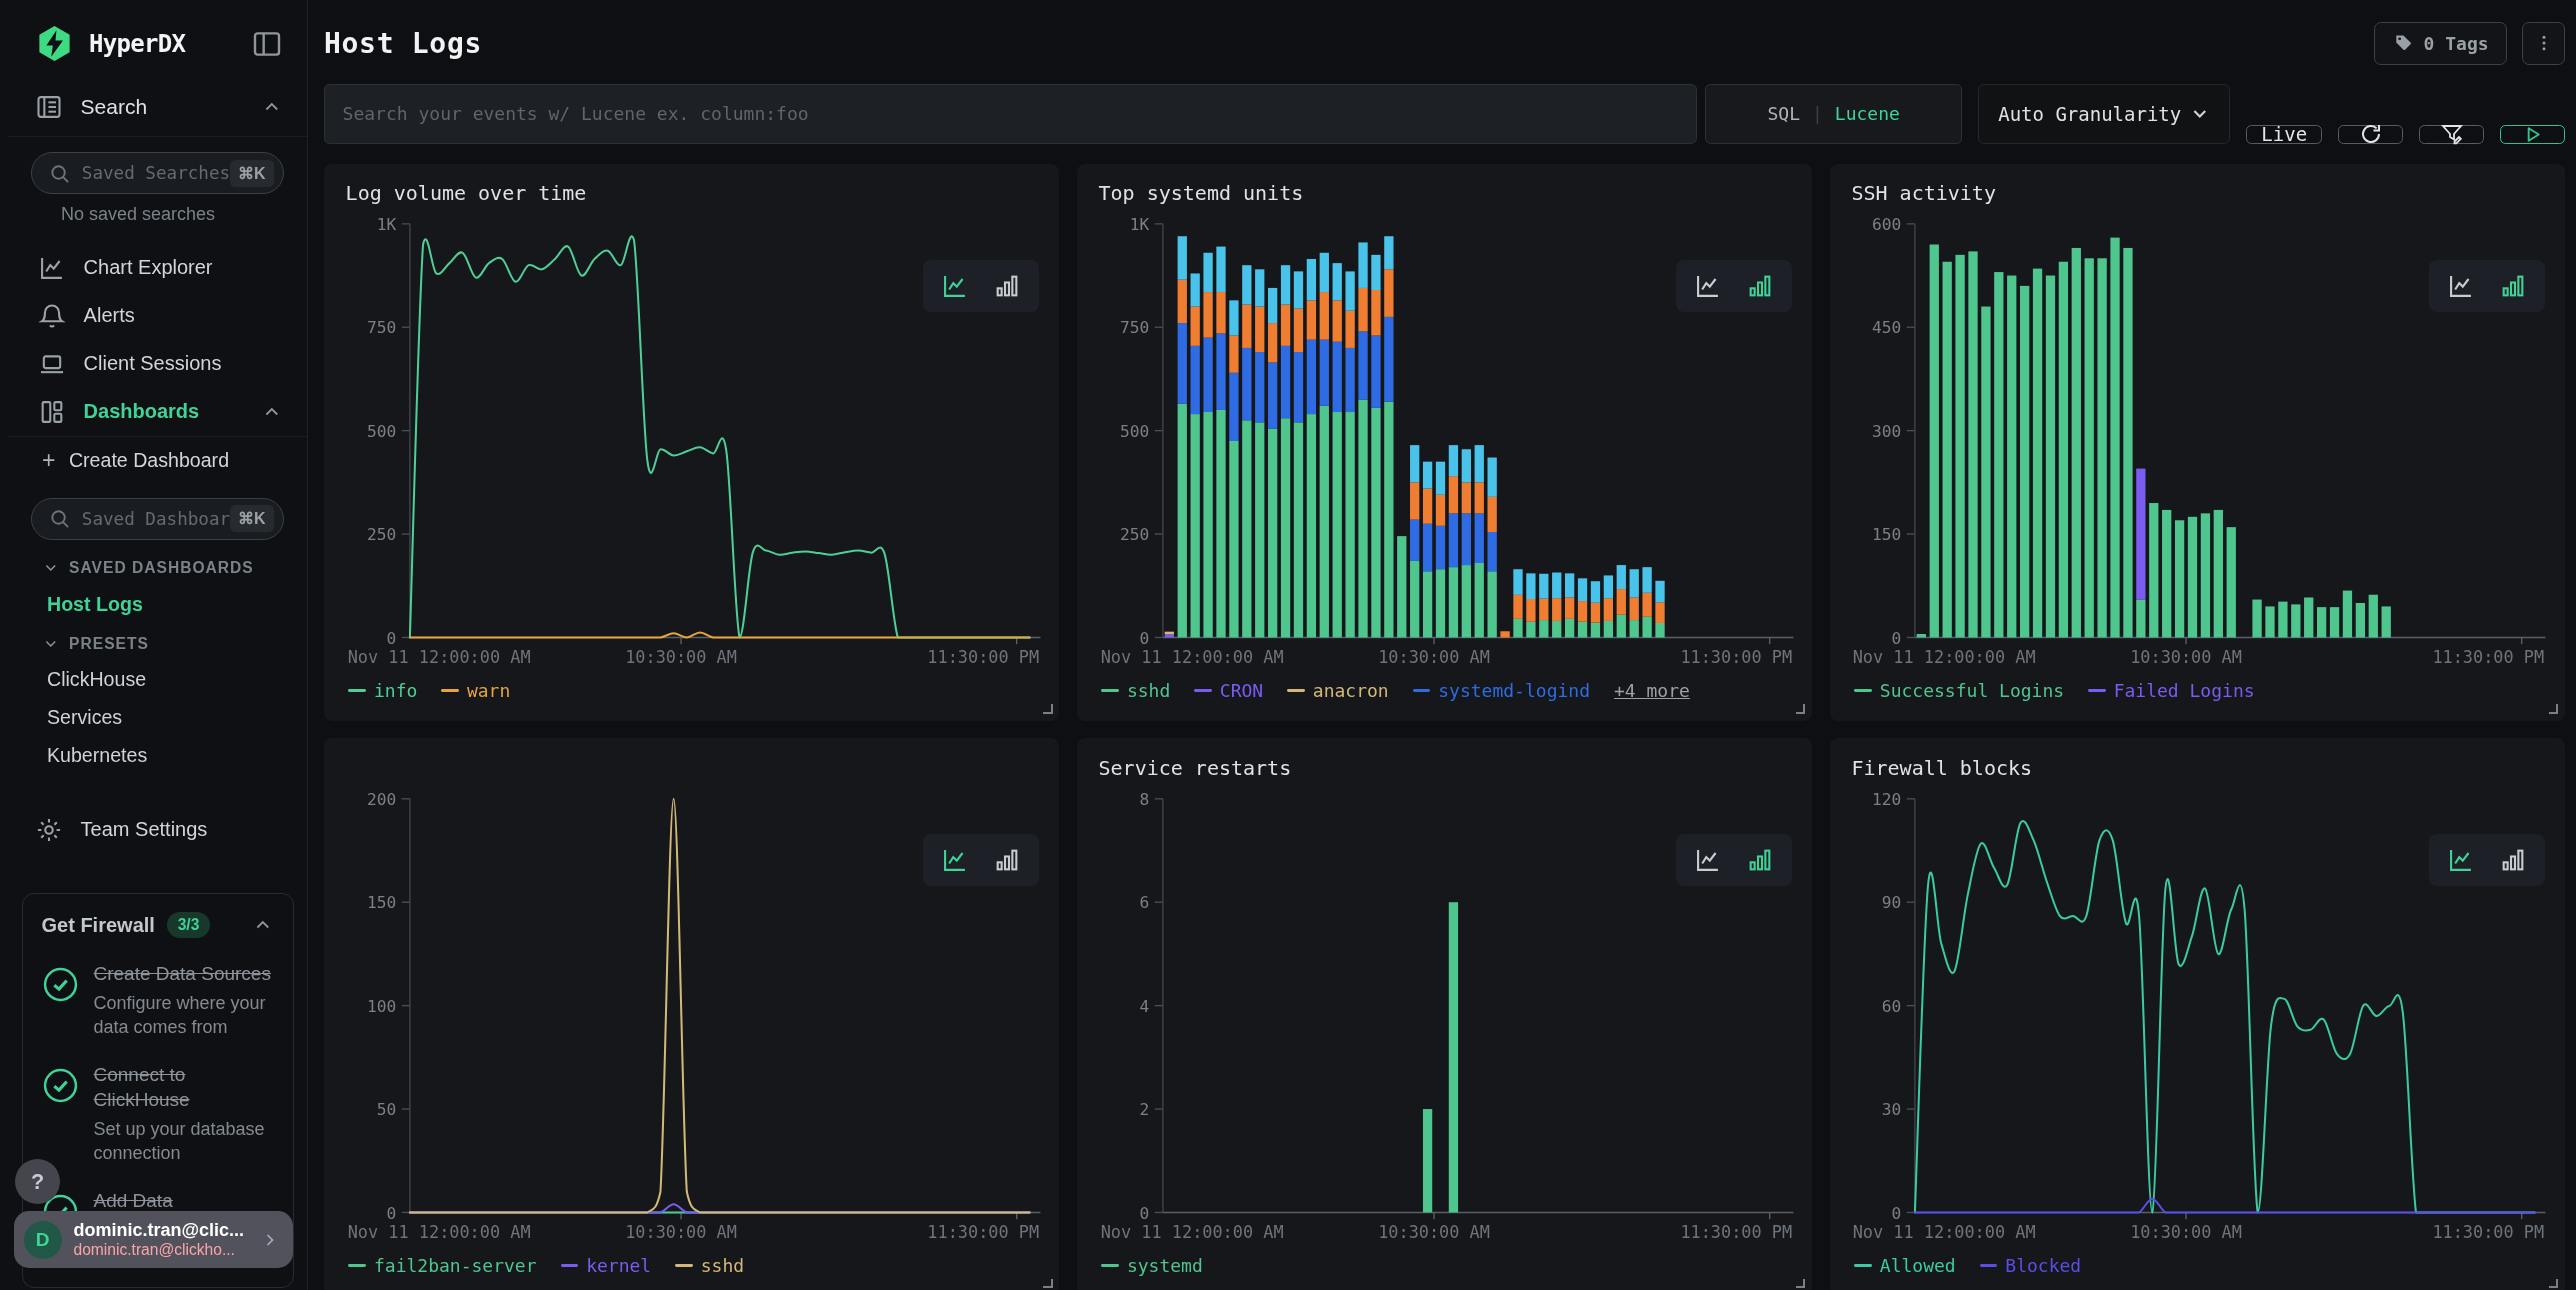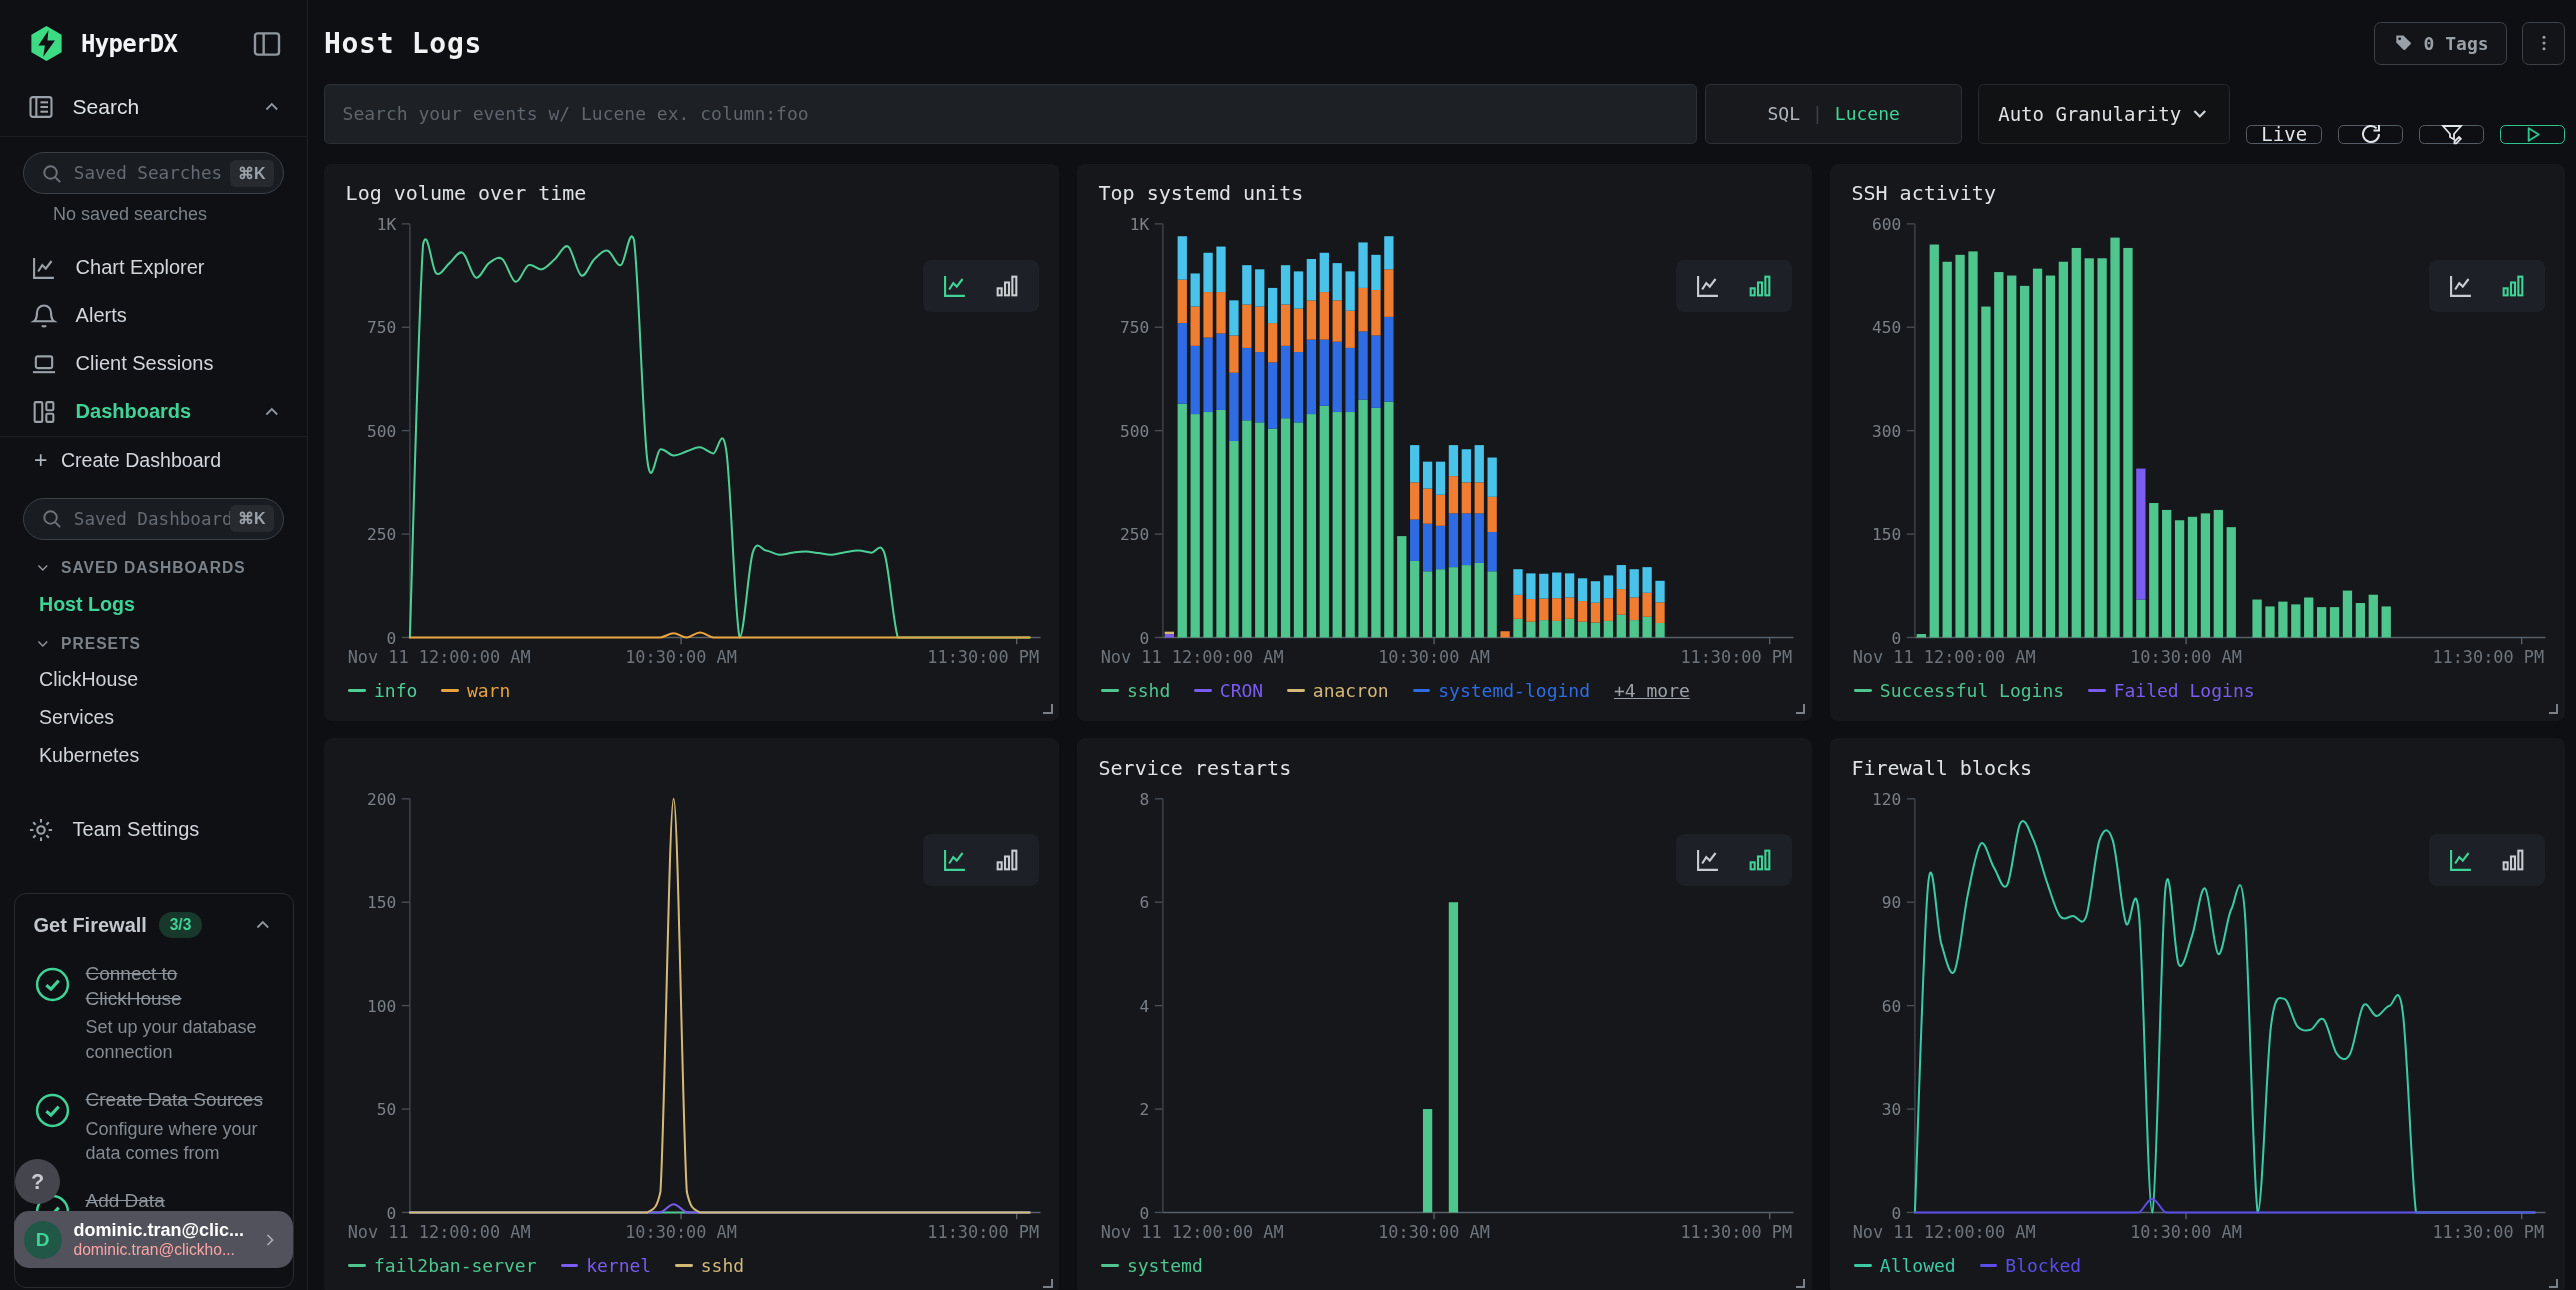--- a/index.html
+++ b/index.html
@@ -1,20 +1,20 @@
 <!DOCTYPE html>
 <html style="font-size:10.8px"><head>
 <meta charset="utf-8">
 <style>
   * { margin:0; padding:0; box-sizing:border-box; }
   html,body { width:2576px; height:1291px; overflow:hidden; background:#0d0f12; font-family:"Liberation Sans",sans-serif; }
   .app { display:flex; width:100%; height:100%; }
 
   
-  .sidebar { position:relative; width:308px; min-width:308px; height:100%; background:#0e1013; border-right:1.4px solid #1e2226; }
+  .sidebar { position:relative; width:308px; min-width:308px; height:100%; background:#0e1013; border-right:1.4px solid #1e2226;padding-left:8px; }
   .logo-row { display:flex; align-items:center; padding:24px 24px 19px 27px; }
   .logo-badge { width:39px; height:39px; margin-right:15px; }
   .logo-text { font-family:"DejaVu Sans Mono",monospace; font-weight:bold; font-size:24px; color:#f2f4f6; letter-spacing:-0.7px; flex:1; }
   .collapse-btn { width:32px; height:32px; background:none; border:none; color:#8f969e; cursor:pointer; }
   .nav-head { display:flex; align-items:center; padding:10.8px 24px 15px 27px; color:#dde1e5; font-size:21px; }
   .nav-head .lbl { flex:1; }
   .divider { height:1.4px; background:#1b1f23; }
   .nav-ico { width:28px; height:28px; margin-right:17.6px; color:#9aa1a9; flex:none; }
   .chev { width:21.6px; height:21.6px; color:#8f969e; }
   .pill { display:flex; align-items:center; margin:15px 23px 6.8px 23px; height:42px; border:1.4px solid #3a4046; border-radius:676px; background:#191c20; padding:0 9.5px 0 16px; }
@@ -216,32 +216,32 @@
         <svg class="chev" viewBox="0 0 24 24" fill="none" stroke="currentColor" stroke-width="2">
             <polyline points="6 15 12 9 18 15"></polyline>
           </svg>
       </div>
       <div class="gs-item">
         <svg class="gs-check" viewBox="0 0 24 24" fill="none" stroke="#3fd397" stroke-width="1.6">
             <circle cx="12" cy="12" r="10"></circle>
             <polyline points="8 12.5 11 15 16 9.5" stroke-width="2"></polyline>
           </svg>
         <div>
-          <div class="gs-item-title">Connect to ClickHouse</div>
-          <div class="gs-item-desc">Set up your database connection</div>
+          <div class="gs-item-title">Create Data Sources</div>
+          <div class="gs-item-desc">Configure where your data comes from</div>
         </div>
       </div>
       <div class="gs-item">
         <svg class="gs-check" viewBox="0 0 24 24" fill="none" stroke="#3fd397" stroke-width="1.6">
             <circle cx="12" cy="12" r="10"></circle>
             <polyline points="8 12.5 11 15 16 9.5" stroke-width="2"></polyline>
           </svg>
         <div>
-          <div class="gs-item-title">Create Data Sources</div>
-          <div class="gs-item-desc">Configure where your data comes from</div>
+          <div class="gs-item-title">Connect to ClickHouse</div>
+          <div class="gs-item-desc">Set up your database connection</div>
         </div>
       </div>
       <div class="gs-item">
         <svg class="gs-check" viewBox="0 0 24 24" fill="none" stroke="#3fd397" stroke-width="1.6">
             <circle cx="12" cy="12" r="10"></circle>
             <polyline points="8 12.5 11 15 16 9.5" stroke-width="2"></polyline>
           </svg>
         <div>
           <div class="gs-item-title">Add Data</div>
           <div class="gs-item-desc">Start sending logs, metrics, or traces</div>

